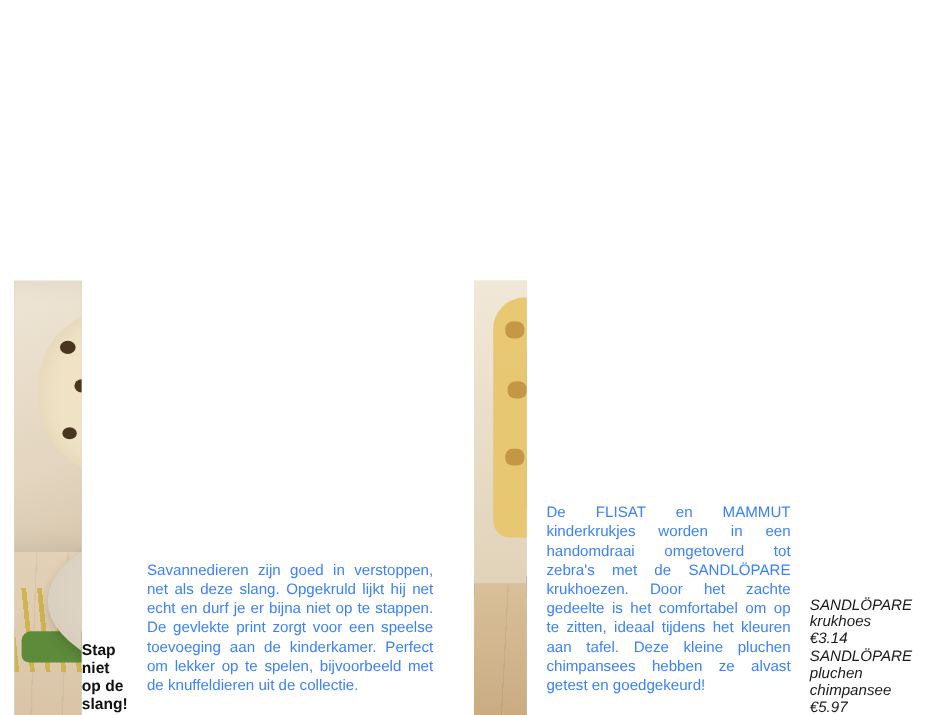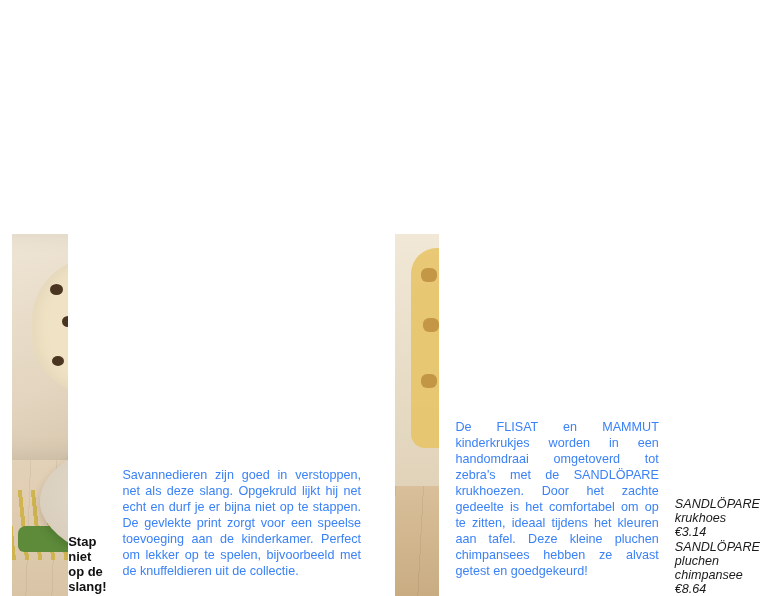--- a/index.html
+++ b/index.html
@@ -420,17 +420,17 @@
       <div class="chimp" style="left:220px;top:164px;width:52px;height:24px;border-radius:12px;transform:rotate(-12deg);"></div>
       <div class="stool" style="left:234px;top:204px;width:116px;"></div>
       <div class="leg" style="left:240px;top:236px;height:60px;transform:rotate(-10deg);width:9px;"></div>
       <div class="leg" style="left:288px;top:240px;height:64px;width:9px;"></div>
       <div class="leg" style="left:336px;top:236px;height:60px;transform:rotate(10deg);width:9px;"></div>
     </div>
 
     <p class="body-text">De FLISAT en MAMMUT kinderkrukjes worden in een handomdraai omgetoverd tot zebra's met de SANDLÖPARE krukhoezen. Door het zachte gedeelte is het comfortabel om op te zitten, ideaal tijdens het kleuren aan tafel. Deze kleine pluchen chimpansees hebben ze alvast getest en goedgekeurd!</p>
     <div class="price-block tight">
       <p class="price-line">SANDLÖPARE krukhoes €3.14</p>
-      <p class="price-line">SANDLÖPARE pluchen chimpansee €8.64</p>
+      <p class="price-line">SANDLÖPARE pluchen chimpansee €5.97</p>
     </div>
   </div>
 
 </div>
 
 </body></html>

